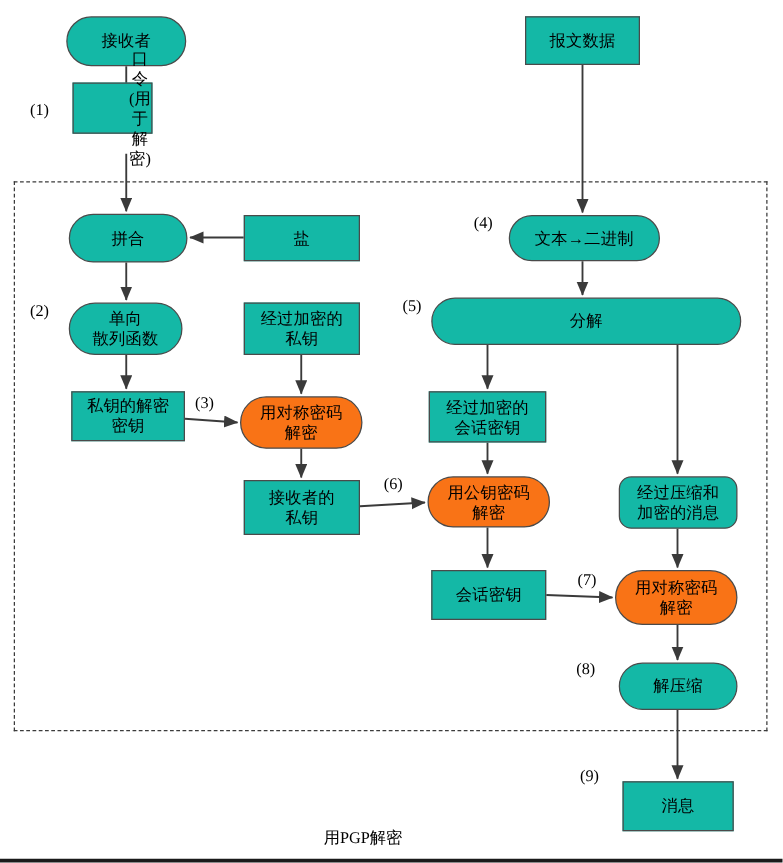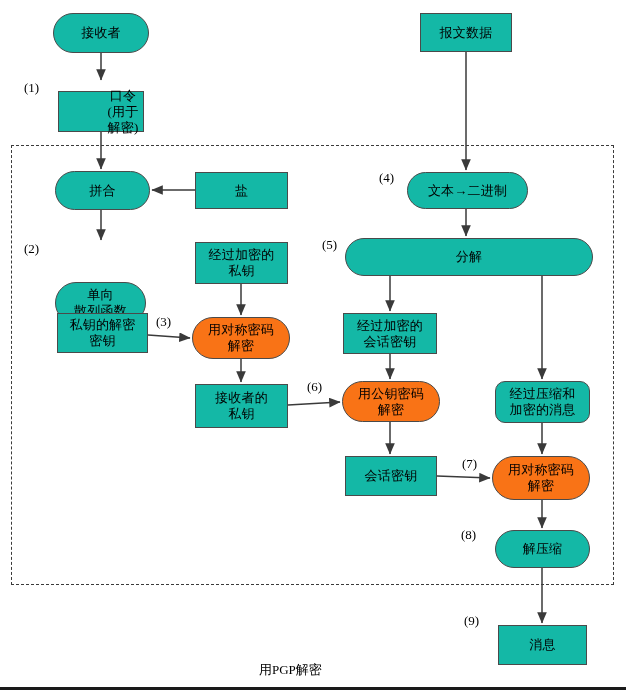--- a/index.html
+++ b/index.html
@@ -101,30 +101,30 @@
       <path d="M542,423 L542,454"></path>
       <path d="M542,500 L542,528"></path>
       <path d="M542,568 L542,623"></path>
     </g>
   </svg>
 
   <div id="nodes">
       <div class="node rounded" style="left: 53px; top: 13px; width: 96px; height: 40px; border-radius: 20px;">
         <span class="lbl">接收者</span>
       </div>
-      <div class="node" style="left: 58px; top: 91px; width: 86px; height: 41px; padding-left: 44px;">
+      <div class="node" style="left: 58px; top: 66px; width: 64px; height: 41px; padding-left: 44px;">
         <span class="lbl">口令<br>(用于解密)</span>
       </div>
       <div class="node rounded" style="left: 55px; top: 171px; width: 95px; height: 39px; border-radius: 19.5px; justify-content: center;">
         <span class="lbl">拼合</span>
       </div>
       <div class="node" style="left: 195px; top: 172px; width: 93px; height: 37px;">
         <span class="lbl">盐</span>
       </div>
-      <div class="node rounded" style="left: 55px; top: 242px; width: 91px; height: 42px; border-radius: 21px; margin-top: 40px;">
+      <div class="node rounded" style="left: 55px; top: 242px; width: 91px; height: 42px; border-radius: 21px;">
         <span class="lbl">单向<br>散列函数</span>
       </div>
       <div class="node" style="left: 195px; top: 242px; width: 93px; height: 42px;">
         <span class="lbl">经过加密的<br>私钥</span>
       </div>
       <div class="node" style="left: 57px; top: 313px; width: 91px; height: 40px;">
         <span class="lbl">私钥的解密<br>密钥</span>
       </div>
       <div class="node rounded grey" style="left: 192px; top: 317px; width: 98px; height: 42px; border-radius: 21px;">
         <span class="lbl">用对称密码<br>解密</span>

